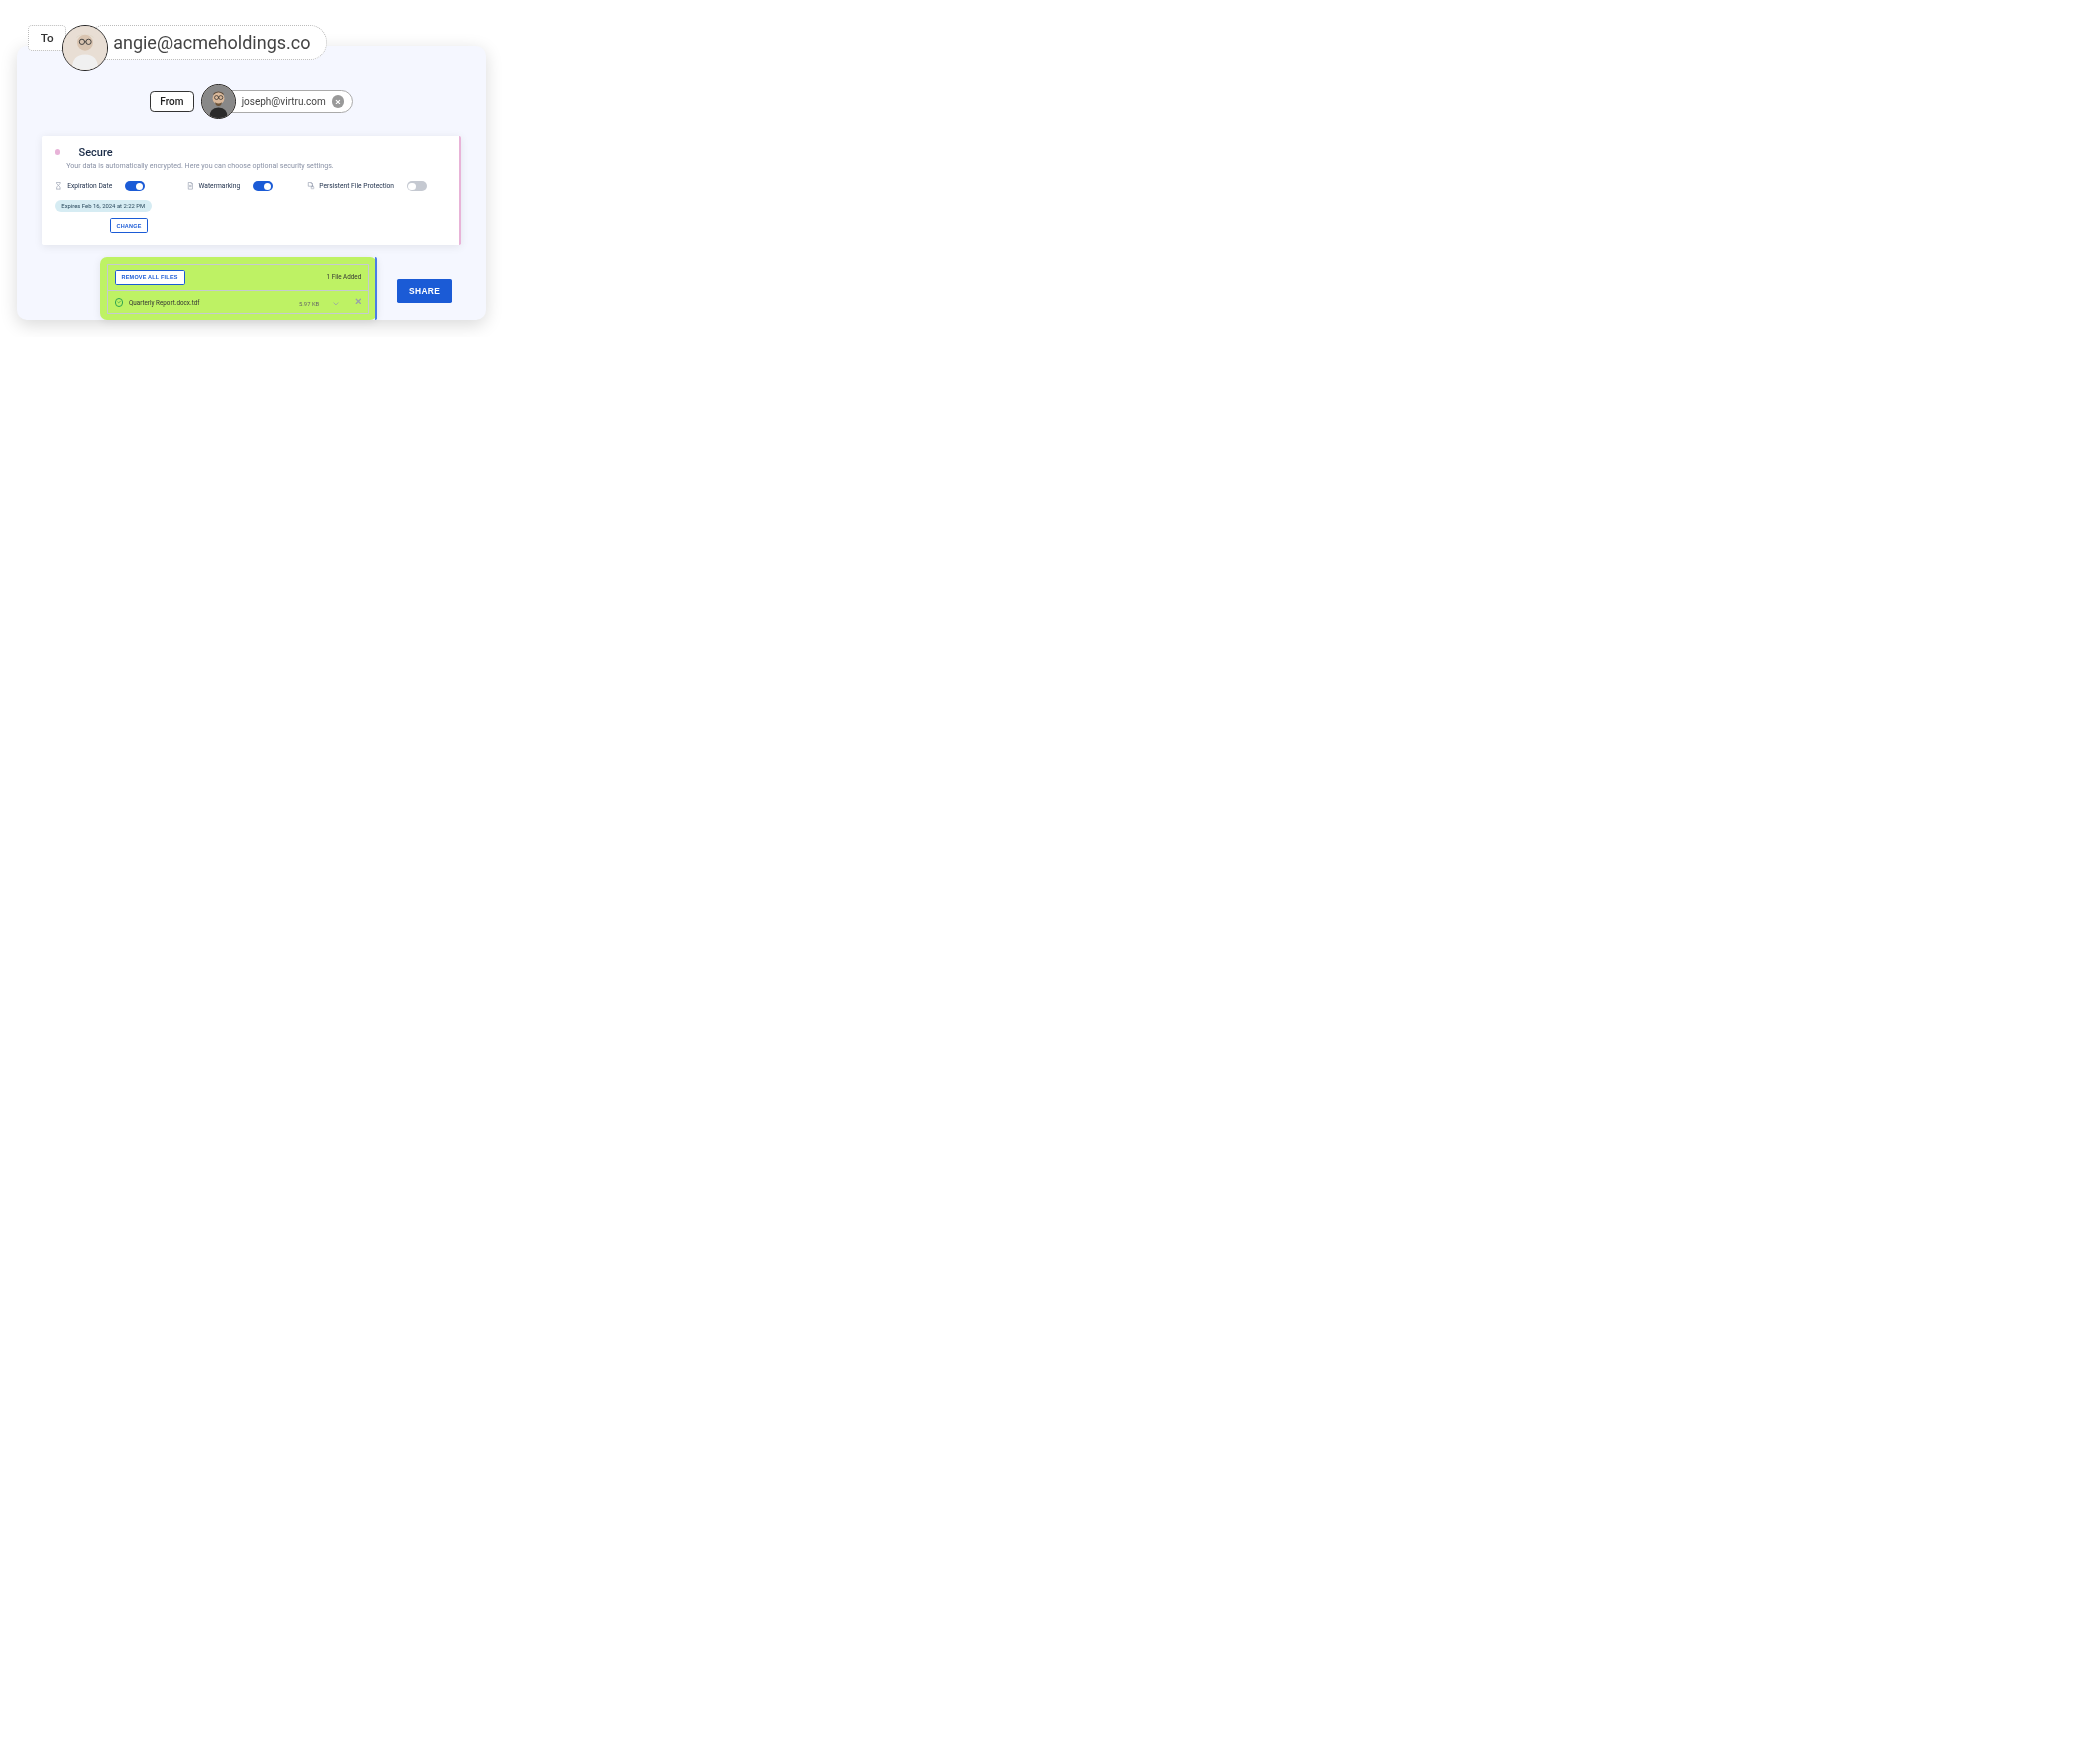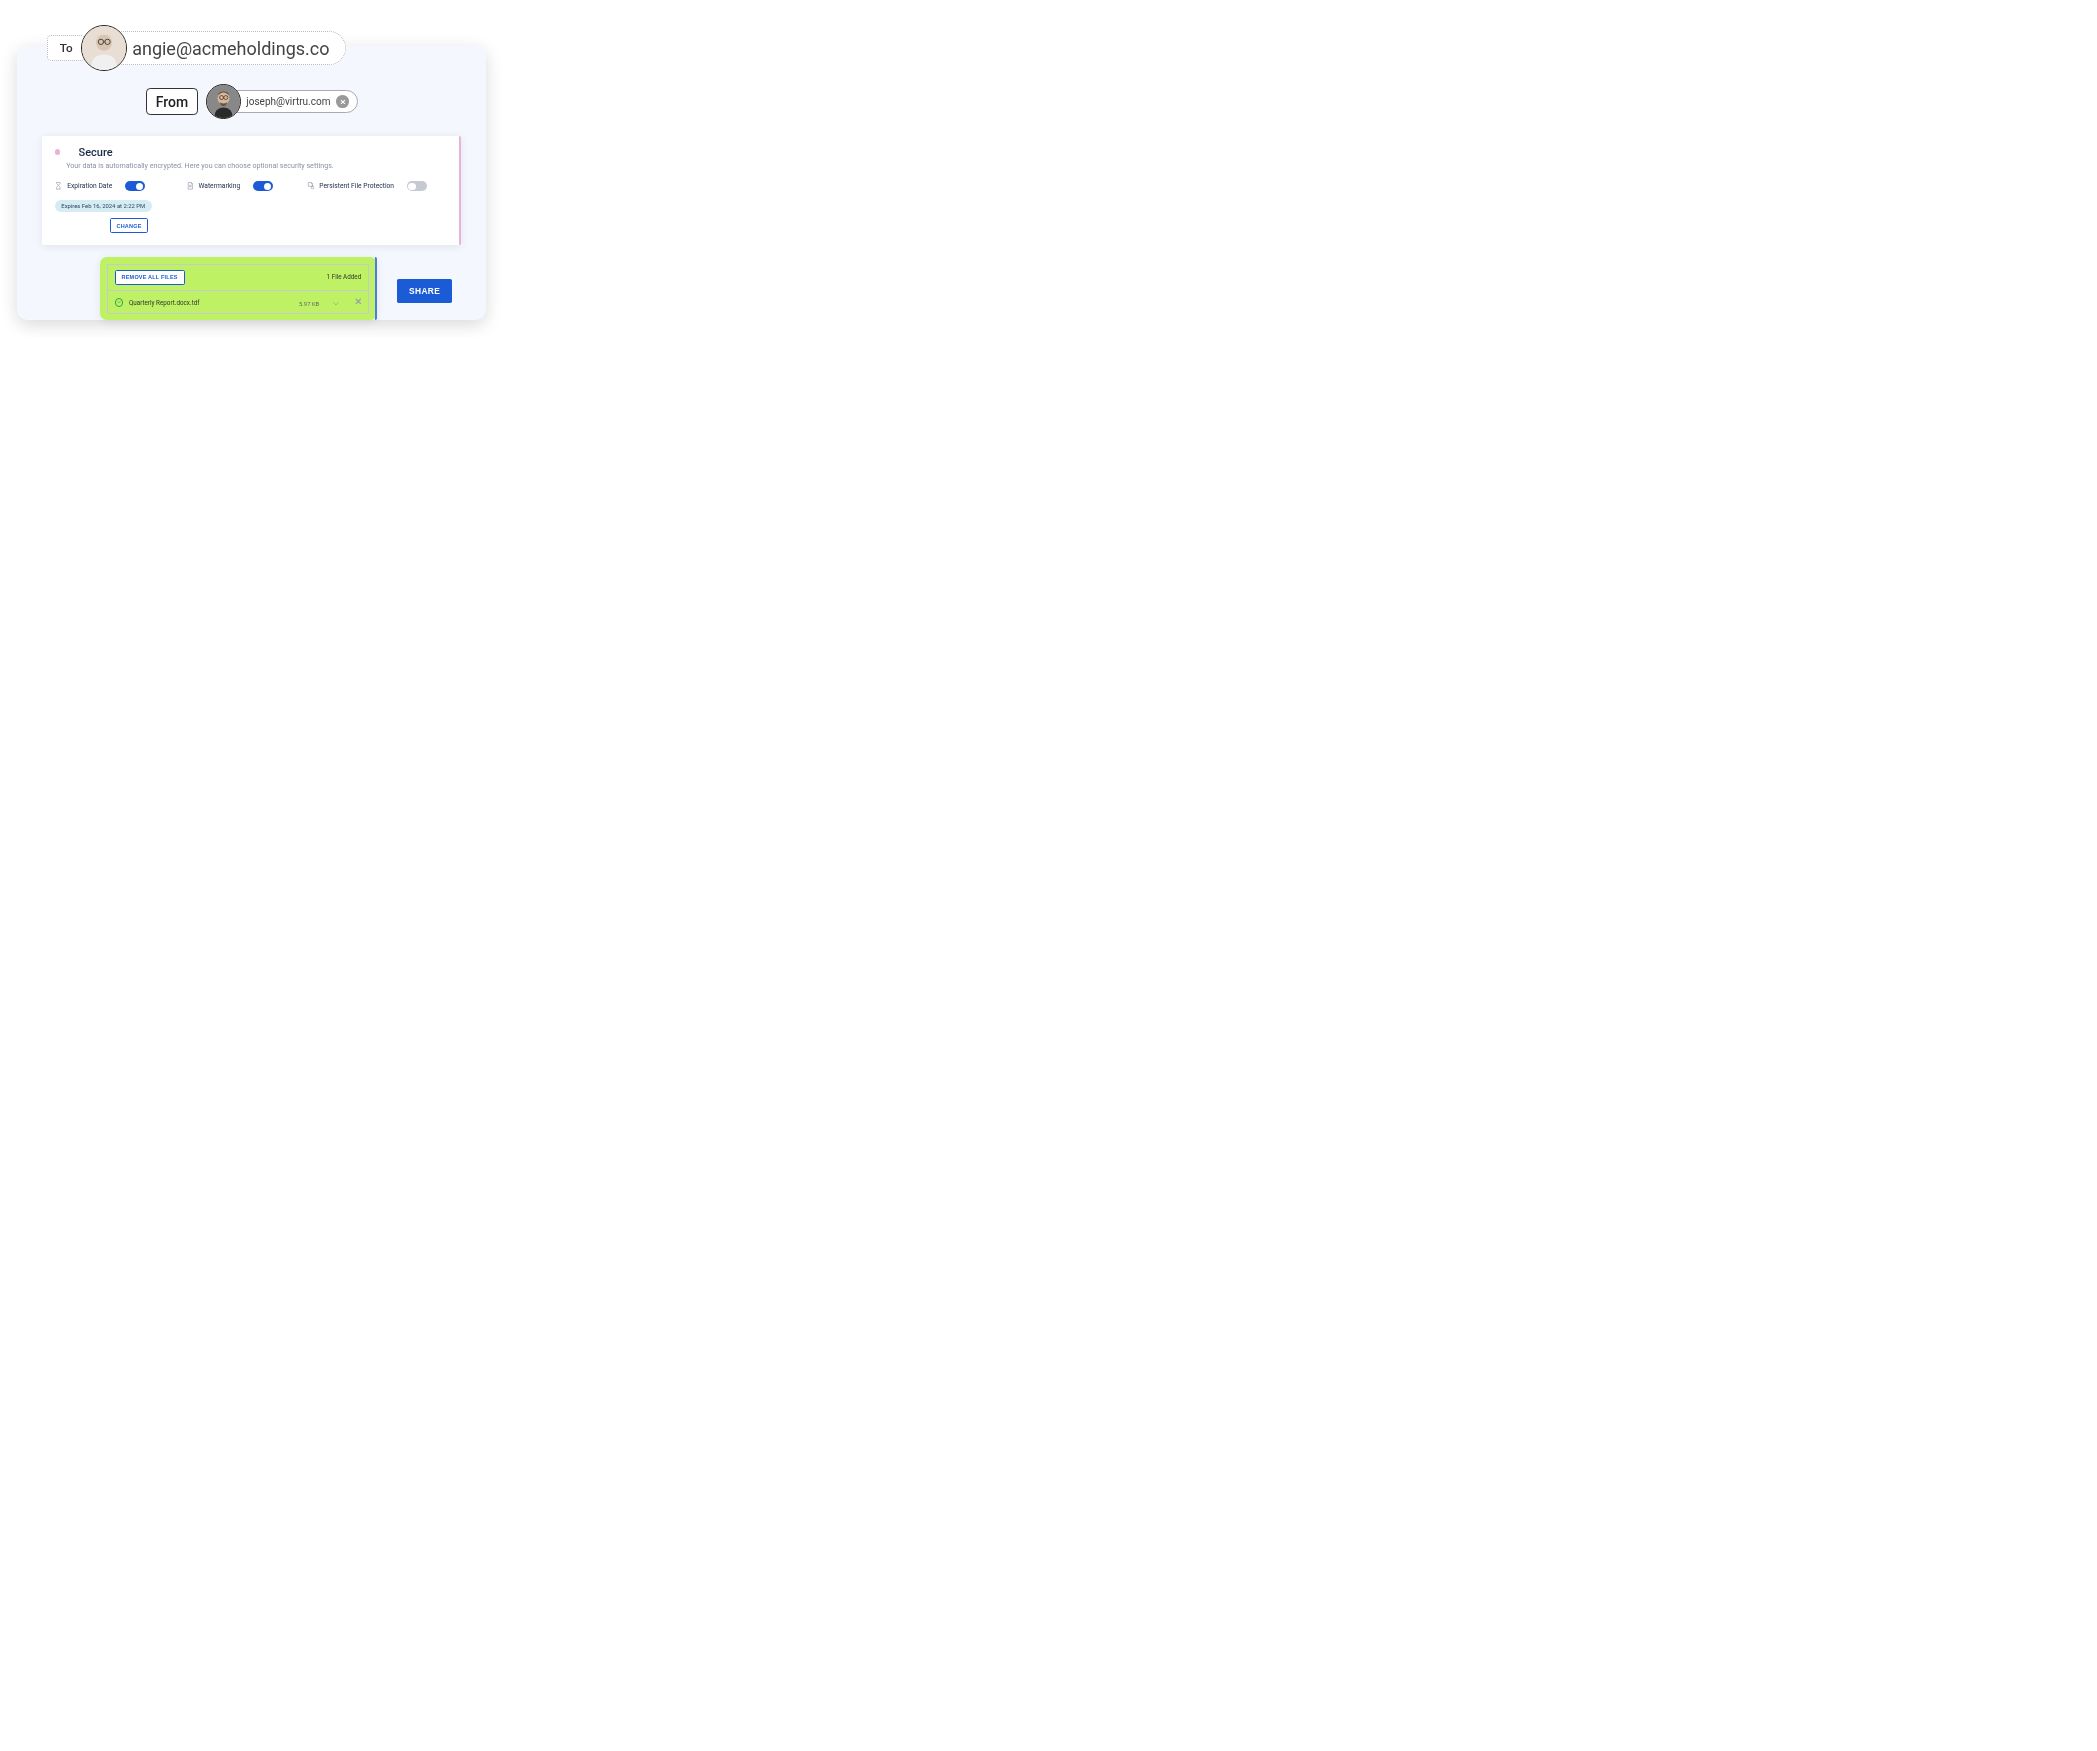--- a/index.html
+++ b/index.html
@@ -14,23 +14,23 @@
     border-radius: 10px;
     padding: 0 0 17px 0;
     position: relative;
     margin-top: 29px;
     box-shadow: 0 4.2px 17px rgba(0,0,0,0.15);
   }
   
   .to-row {
     position: absolute;
     top: -21px;
-    left: 30px;
-    display: flex;
-    align-items: center;
+    left: 11px;
+    display: flex;
+    align-items: flex-start;
     z-index: 10;
   }
   .to-label-box {
     background: #fff;
     border: 0.4px dotted #bbb;
     border-radius: 4.2px;
     padding: 5px 11.7px;
     font-size: 11.7px;
     font-weight: 500;
     color: #333;
@@ -67,21 +67,21 @@
     justify-content: center;
     padding-top: 38px;
     padding-bottom: 12.6px;
     gap: 0;
   }
   .from-label-box {
     background: #fff;
     border: 0.4px solid #333;
     border-radius: 4.2px;
     padding: 4.2px 9.2px;
-    font-size: 14px;
+    font-size: 10px;
     font-weight: 500;
     color: #222;
     margin-right: 7.6px;
   }
   .from-avatar {
     width: 35px;
     height: 35px;
     border-radius: 50%;
     border: 0.8px solid #222;
     background: #c8b8a8;

